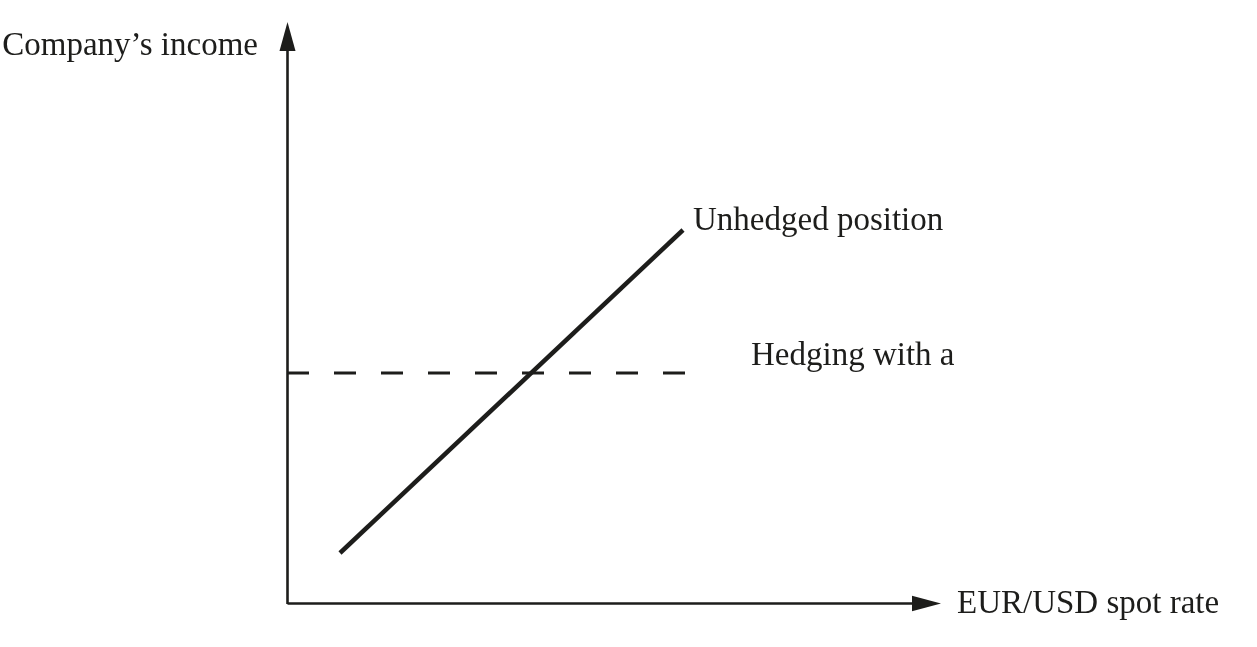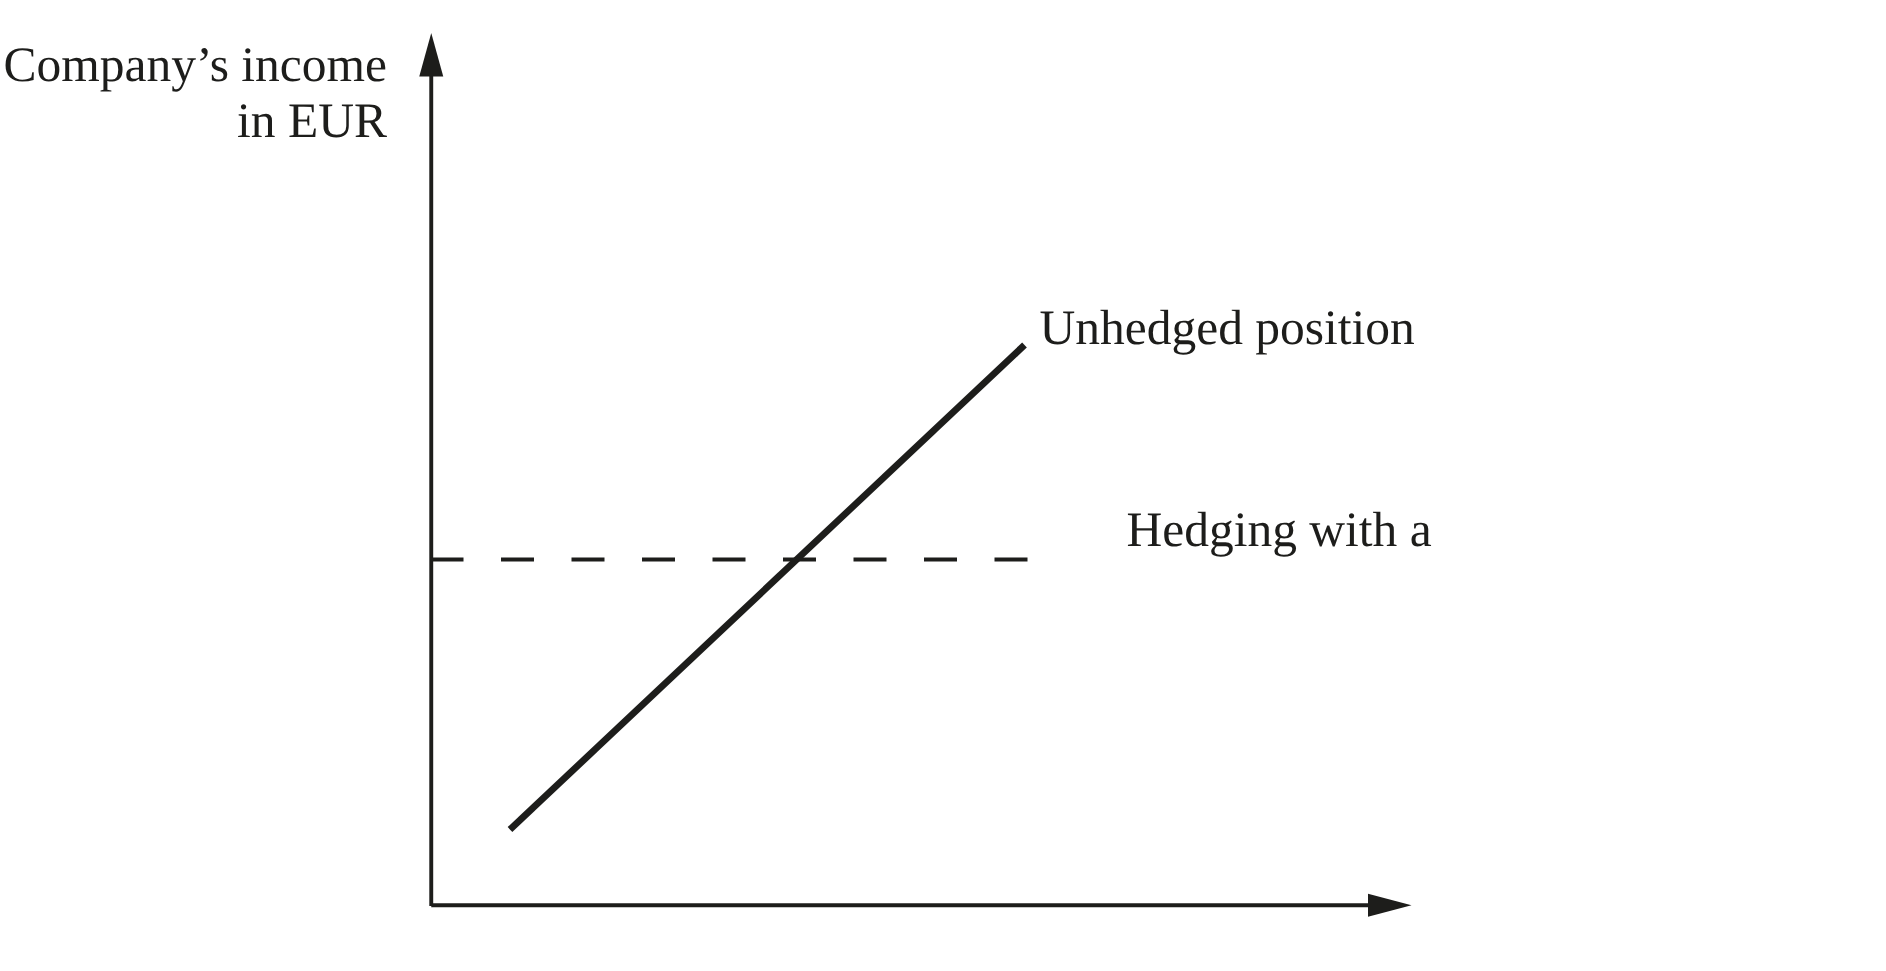--- a/index.html
+++ b/index.html
@@ -69,23 +69,23 @@
     <line class="axis" x1="287.5" y1="603.5" x2="917" y2="603.5"></line>
     <polygon class="arrow" points="941,603.5 912,595.8 912,611.2"></polygon>
     <g id="series-layer">
         <polyline points="340,553 683,230" fill="none" stroke="#1d1d1b" stroke-width="4.5" stroke-linecap="butt"></polyline>
         <polyline points="287,373 688,373" fill="none" stroke="#1d1d1b" stroke-width="2.8" stroke-linecap="butt" stroke-dasharray="22 25"></polyline>
       </g>
   </svg>
 
   <div class="lbl y-label">
     <div>Company’s income</div>
-    <div>in EUR</div>
   </div>
 
+  <div class="lbl x-label">EUR/USD spot rate</div>
 
   <div class="lbl unhedged-label">Unhedged position</div>
 
   <div class="lbl hedged-label">
     <div>Hedging with a</div>
   </div>
 
 </div>
 
 </body></html>

